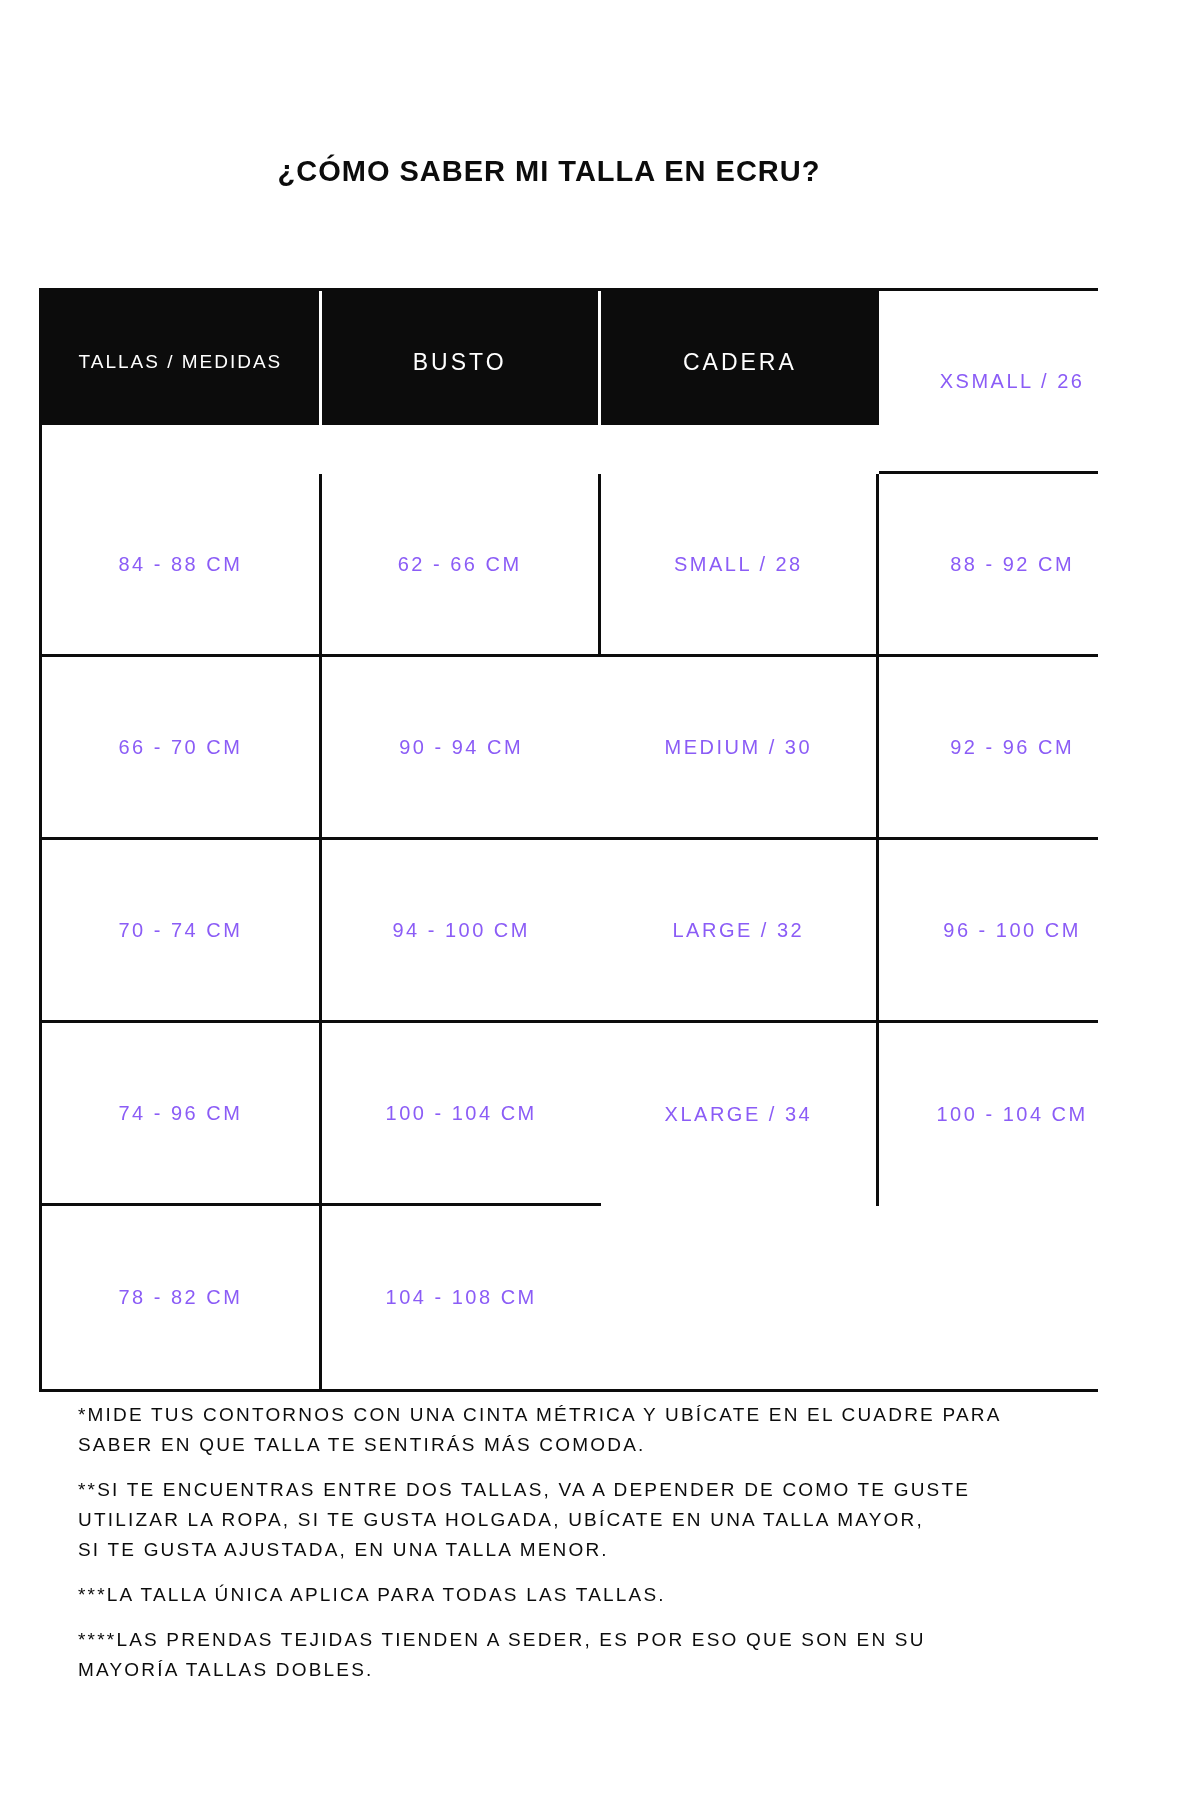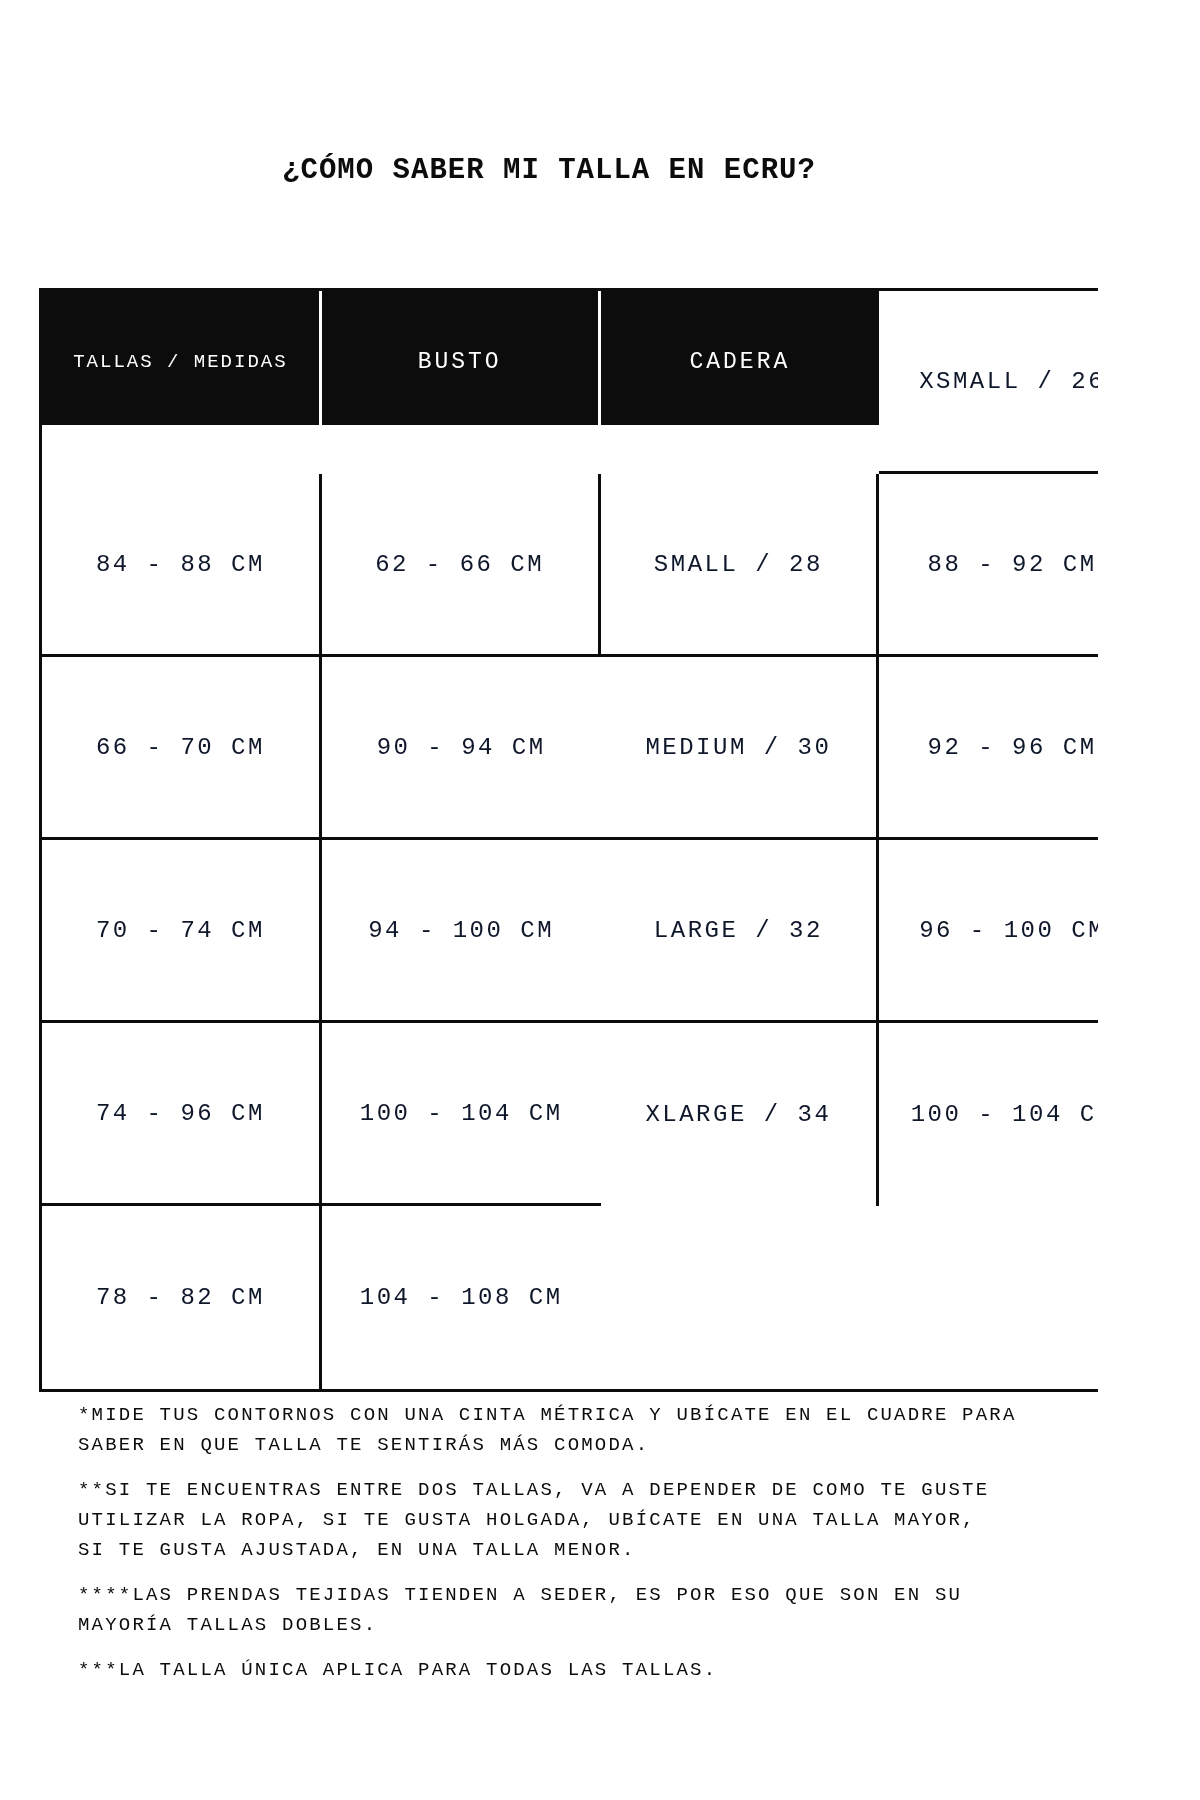--- a/index.html
+++ b/index.html
@@ -6,21 +6,21 @@
     margin: 0;
     padding: 0;
     background: #ffffff;
   }
   .page {
     position: relative;
     width: 1098px;
     height: 1800px;
     background: #ffffff;
     color: #0c0c0c;
-    font-family: Liberation Mono, monospace;
+    font-family: Liberation Sans, sans-serif;
     overflow: hidden;
   }
   .title {
     position: absolute;
     top: 152px;
     left: 0;
     right: 0;
     margin: 0;
     text-align: center;
     font-size: 29px;
@@ -56,25 +56,25 @@
     border-right: none;
   }
   .th.first {
     font-size: 19px;
     letter-spacing: 2px;
   }
   .td {
     box-sizing: border-box;
     height: 183px;
     background: #ffffff;
-    color: #0f172a;
+    color: #8b5cf6;
     display: flex;
     align-items: center;
     justify-content: center;
-    font-size: 24px;
+    font-size: 20px;
     letter-spacing: 2.5px;
     border-right: 3px solid #0c0c0c;
     border-bottom: 3px solid #0c0c0c;
     white-space: nowrap;
   }
   .td.col-last {
     border-right: none;
   }
   .footnotes {
     position: absolute;
@@ -129,18 +129,18 @@
     <div class="td col-last" style="border-bottom:none">104 - 108 CM</div>
 
   </div>
 
   <div class="footnotes">
     <p>*MIDE TUS CONTORNOS CON UNA CINTA MÉTRICA Y UBÍCATE EN EL CUADRE PARA
 SABER EN QUE TALLA TE SENTIRÁS MÁS COMODA.</p>
     <p>**SI TE ENCUENTRAS ENTRE DOS TALLAS, VA A DEPENDER DE COMO TE GUSTE
 UTILIZAR LA ROPA, SI TE GUSTA HOLGADA, UBÍCATE EN UNA TALLA MAYOR,
 SI TE GUSTA AJUSTADA, EN UNA TALLA MENOR.</p>
+    <p>***LA TALLA ÚNICA APLICA PARA TODAS LAS TALLAS.</p>
     <p>****LAS PRENDAS TEJIDAS TIENDEN A SEDER, ES POR ESO QUE SON EN SU
 MAYORÍA TALLAS DOBLES.</p>
-    <p>***LA TALLA ÚNICA APLICA PARA TODAS LAS TALLAS.</p>
   </div>
 
 </div>
 
 </body></html>

